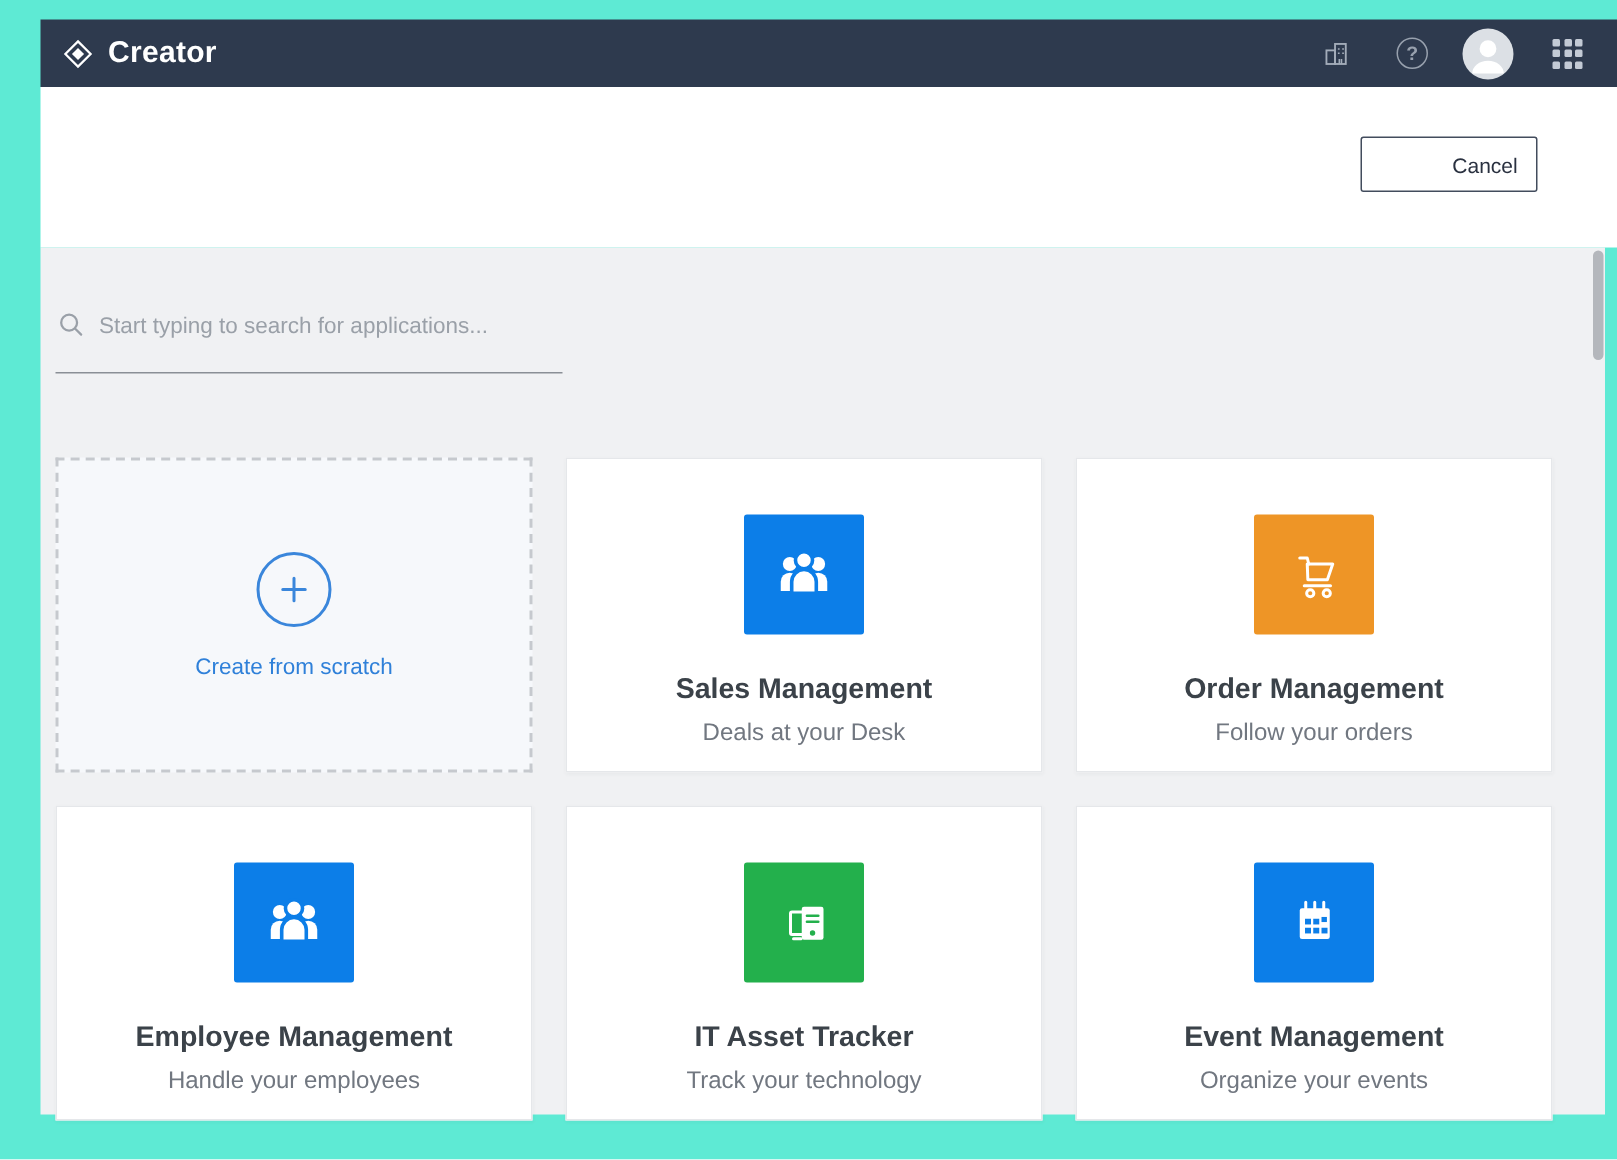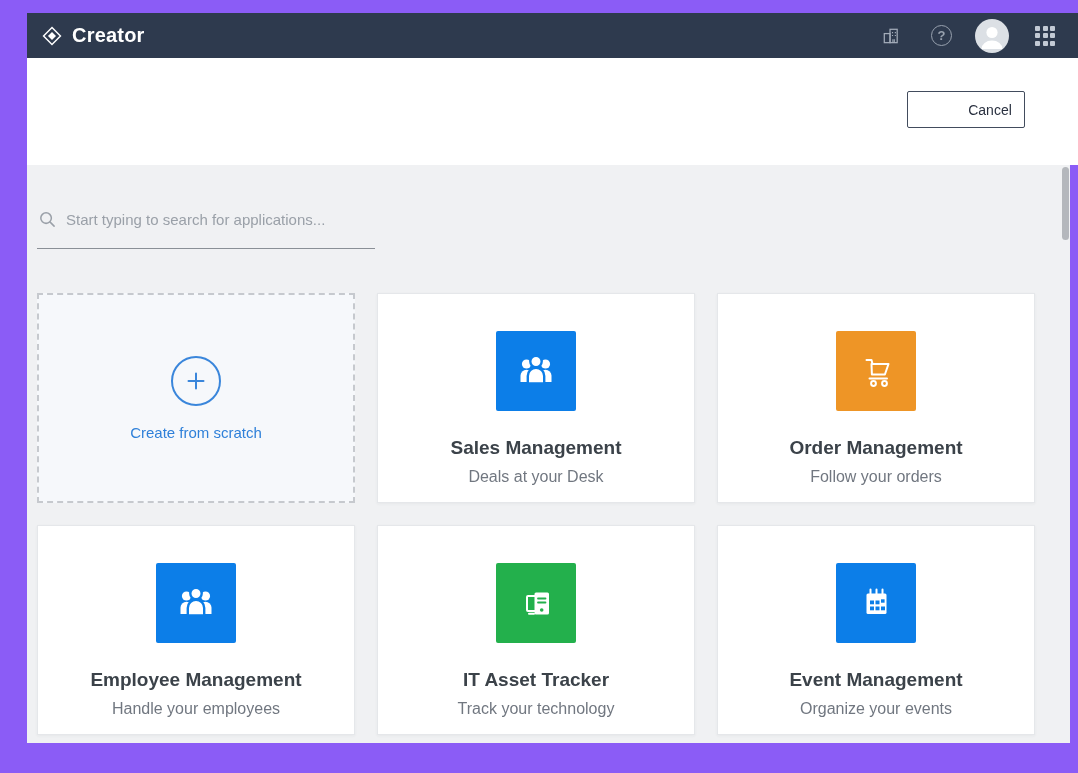--- a/index.html
+++ b/index.html
@@ -1,18 +1,18 @@
 <!DOCTYPE html>
 <html><head>
 <meta charset="utf-8">
 <style>
   * { margin:0; padding:0; box-sizing:border-box; }
   html,body { background:#ffffff; }
   body { font-family:"Liberation Sans","DejaVu Sans",sans-serif; }
-  .canvas { position:relative; width:1078px; height:773px; background:#8b5cf6; overflow:hidden; }
+  .canvas { position:relative; width:1078px; height:773px; background:#5eead4; overflow:hidden; }
 
   
   .topbar { position:absolute; left:27px; top:13px; width:1051px; height:45px;
             background:#2e3a4e; display:flex; align-items:center; padding:0 23px 0 14px; }
   .logo { width:22px; height:22px; display:inline-flex; }
   .brand { color:#ffffff; font-size:20px; font-weight:600; margin-left:9px; letter-spacing:.2px; }
   .topbar-right { margin-left:auto; display:flex; align-items:center; }
   .tb-icon { display:inline-flex; align-items:center; justify-content:center; cursor:pointer; }
   .org { margin-right:30px; }
   .help { width:21px; height:21px; border:1.5px solid #98a1ae; border-radius:50%;
@@ -27,33 +27,33 @@
   .page-title { position:absolute; left:33px; top:24px; font-size:25px; font-weight:600; color:#2a3140; }
   .page-subtitle { position:absolute; left:35px; top:64px; font-size:13.5px; color:#62686f; }
   .cancel-btn { position:absolute; left:880px; top:33px; width:118px; height:37px;
                 background:#ffffff; border:1px solid #424c5d; border-radius:2px;
                 font-size:14px; color:#2a3140; font-family:inherit; cursor:pointer;padding-left:48px; }
 
   
   .content { position:absolute; left:27px; top:165px; width:1043px; height:578px; background:#f0f1f3; }
 
   .search-box { position:absolute; left:10px; top:40px; width:338px; height:44px;
-                display:flex; align-items:center; border-bottom:1px solid #8a8f96; padding-bottom:14px; }
+                display:flex; align-items:flex-end; border-bottom:1px solid #8a8f96; padding-bottom:22px; }
   .search-box svg { flex:0 0 auto; margin:0 10px 1px 2px; }
   .search-input { border:none; outline:none; background:transparent; width:100%;
                   font-size:15px; color:#3a4148; font-family:inherit; }
   .search-input::placeholder { color:#9aa0a8; }
 
   .tabs { position:absolute; right:38px; top:52px; display:flex; align-items:flex-start; gap:25px; }
   .tab { font-size:14.5px; color:#7d8791; padding-bottom:12px; cursor:pointer; white-space:nowrap; }
   .tab.active { color:#2a3140; font-weight:600; border-bottom:2px solid #55a0e8; }
   .tab.more { display:inline-flex; align-items:center; gap:6px; }
 
   
-  .grid { position:absolute; left:10px; top:128px; width:998px;
+  .grid { position:absolute; left:10px; top:140px; width:998px;
           display:grid; grid-template-columns:repeat(3,318px); grid-auto-rows:210px; gap:22px; }
   .card { background:#ffffff; border:1px solid #e5e7ea; box-shadow:0 1px 3px rgba(40,50,60,.05);
           display:flex; flex-direction:column; align-items:center; cursor:pointer; }
   .card.scratch { background:#f6f8fb; border:2px dashed #c6c9ce; box-shadow:none; justify-content:center; }
   .plus-circle { width:50px; height:50px; border:2px solid #3a86db; border-radius:50%;
                  display:flex; align-items:center; justify-content:center; }
   .scratch-label { margin-top:18px; font-size:15px; color:#2f80d9; }
   .tile { width:80px; height:80px; margin-top:37px; border-radius:2px;
           display:flex; align-items:center; justify-content:center; }
   .tile-blue { background:#0c7ee8; }

